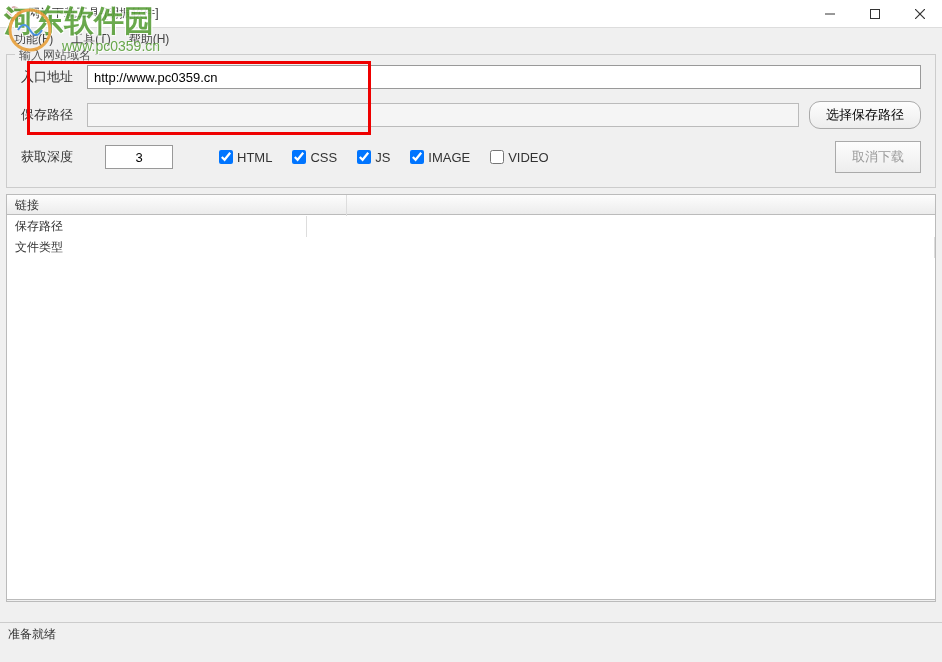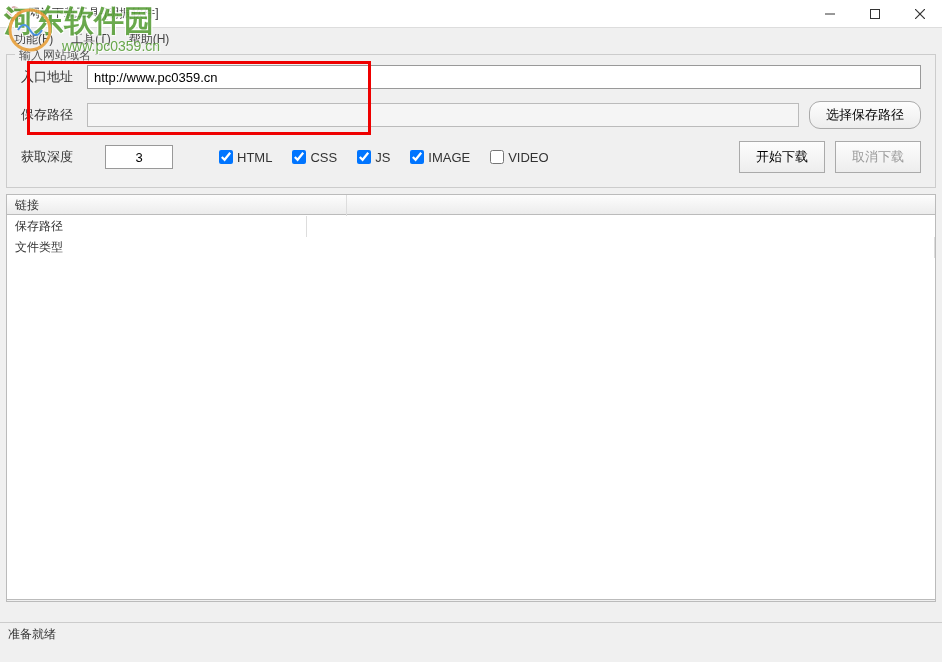--- a/index.html
+++ b/index.html
@@ -271,21 +271,20 @@
           <input type="checkbox" checked="" style="">
           <span>IMAGE</span>
         </label>
         <label class="checkbox-item">
           <input type="checkbox" style="">
           <span>VIDEO</span>
         </label>
       </div>
     </div>
     <div class="action-right">
-      <button class="btn">开始下载</button>
       <button class="btn" disabled="">取消下载</button>
     </div>
   </div>
 </div>
 
 <div class="table-area">
   <div class="table-header">
     <div class="th th1">链接</div>
     <div class="th th2">保存路径</div>
     <div class="th th4">文件类型</div>

